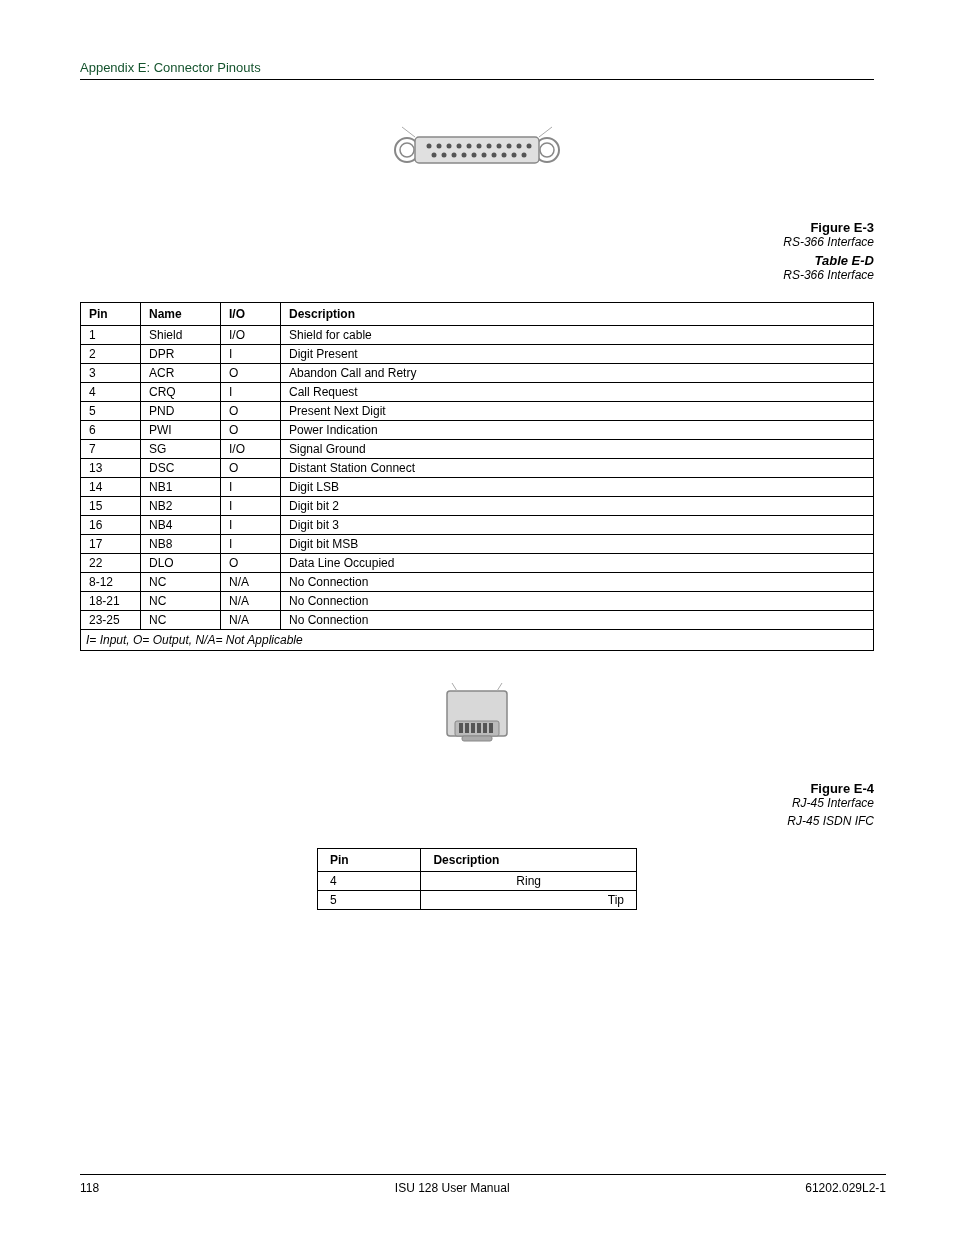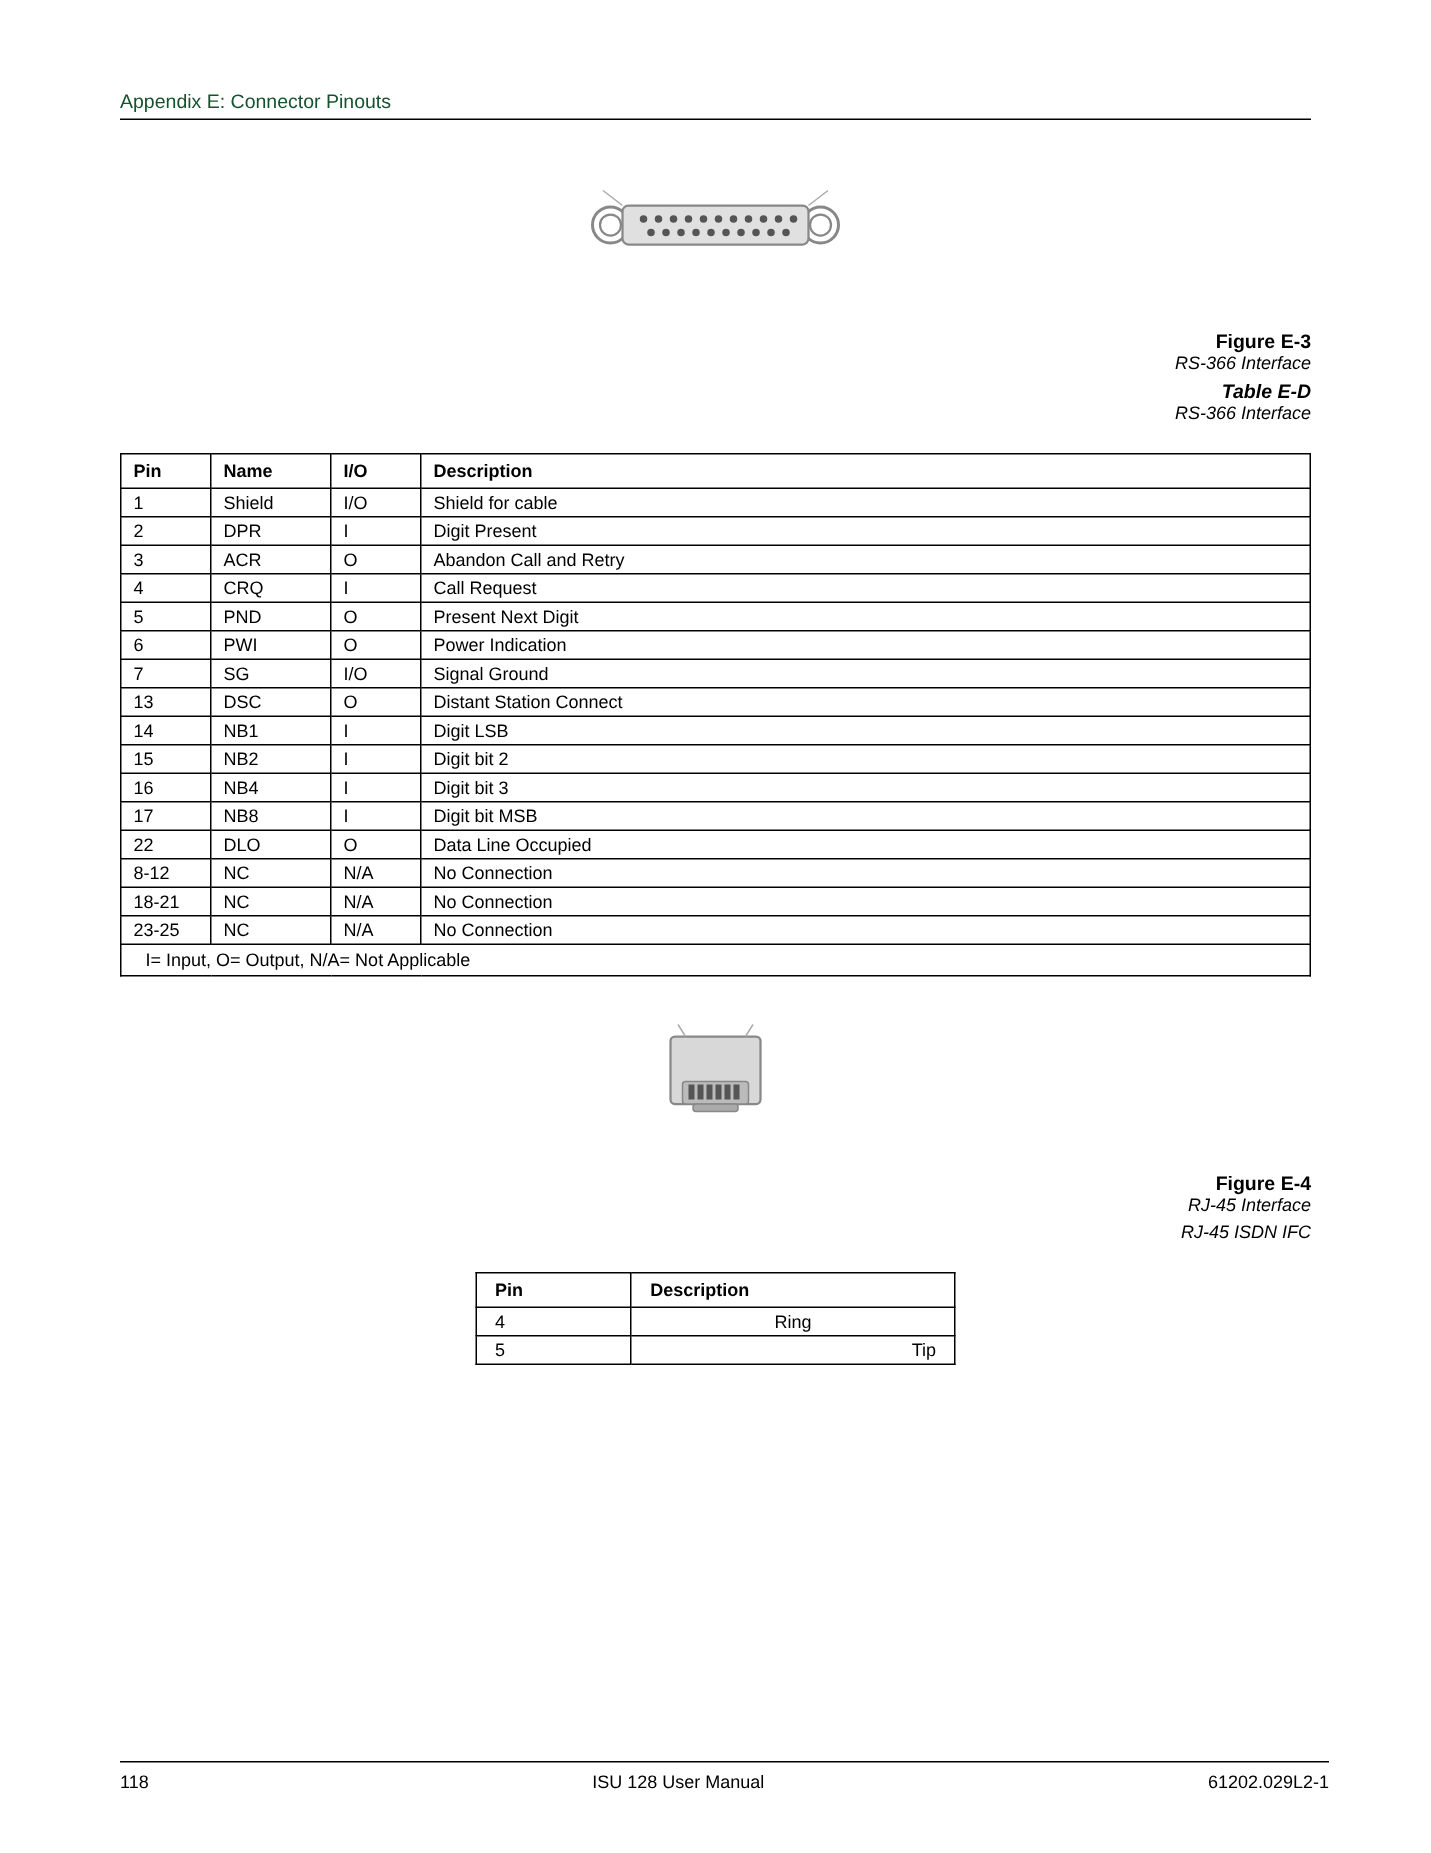--- a/index.html
+++ b/index.html
@@ -82,21 +82,22 @@
       border: 1px solid #000;
       padding: 2px 8px;
       text-align: left;
     }
     .pinout-table .col-pin { width: 60px; }
     .pinout-table .col-name { width: 80px; }
     .pinout-table .col-io { width: 60px; }
     .pinout-table .col-desc { }
     .footer-note td {
       border: 1px solid #000;
-      padding: 3px 16px;
+      padding: 3px 5px;
+      font-style: italic;
       font-size: 12px;
       margin-left: 19px;
     }
     .rj45-diagram {
       display: flex;
       justify-content: center;
       margin-bottom: 30px;
       margin-top: 10px;
     }
     .small-table {

